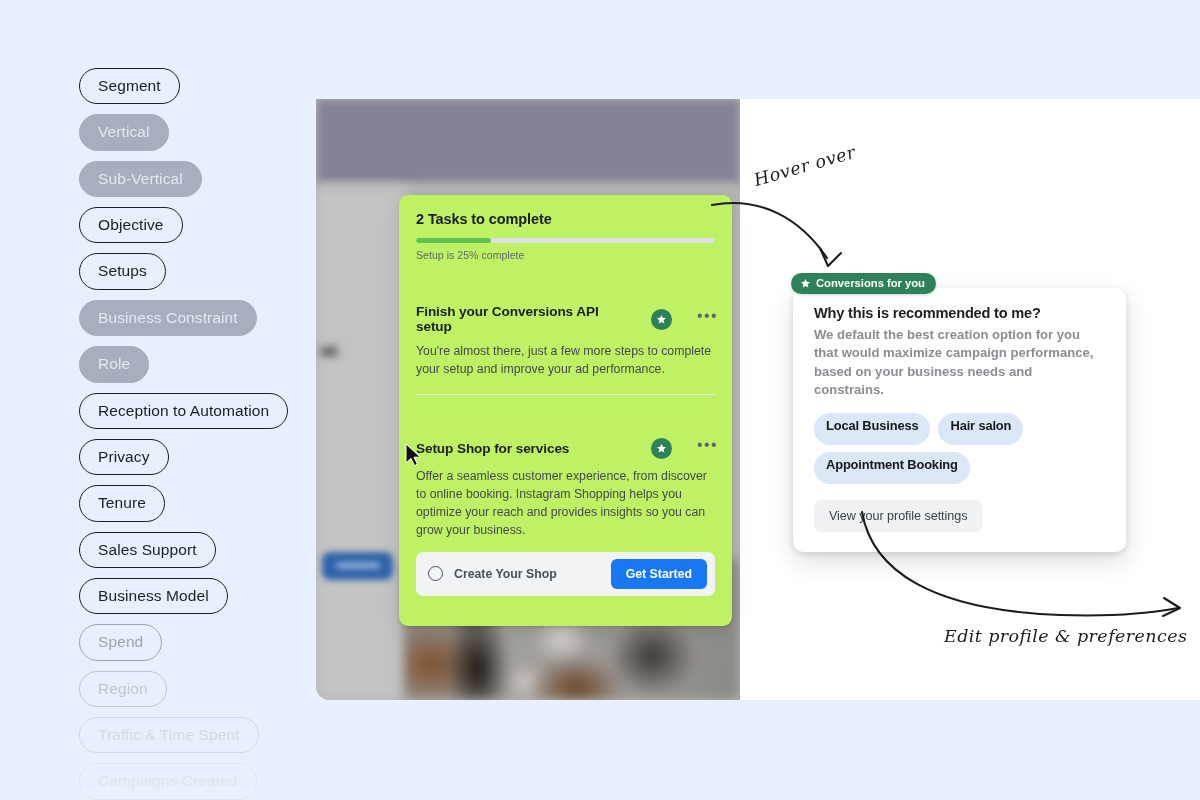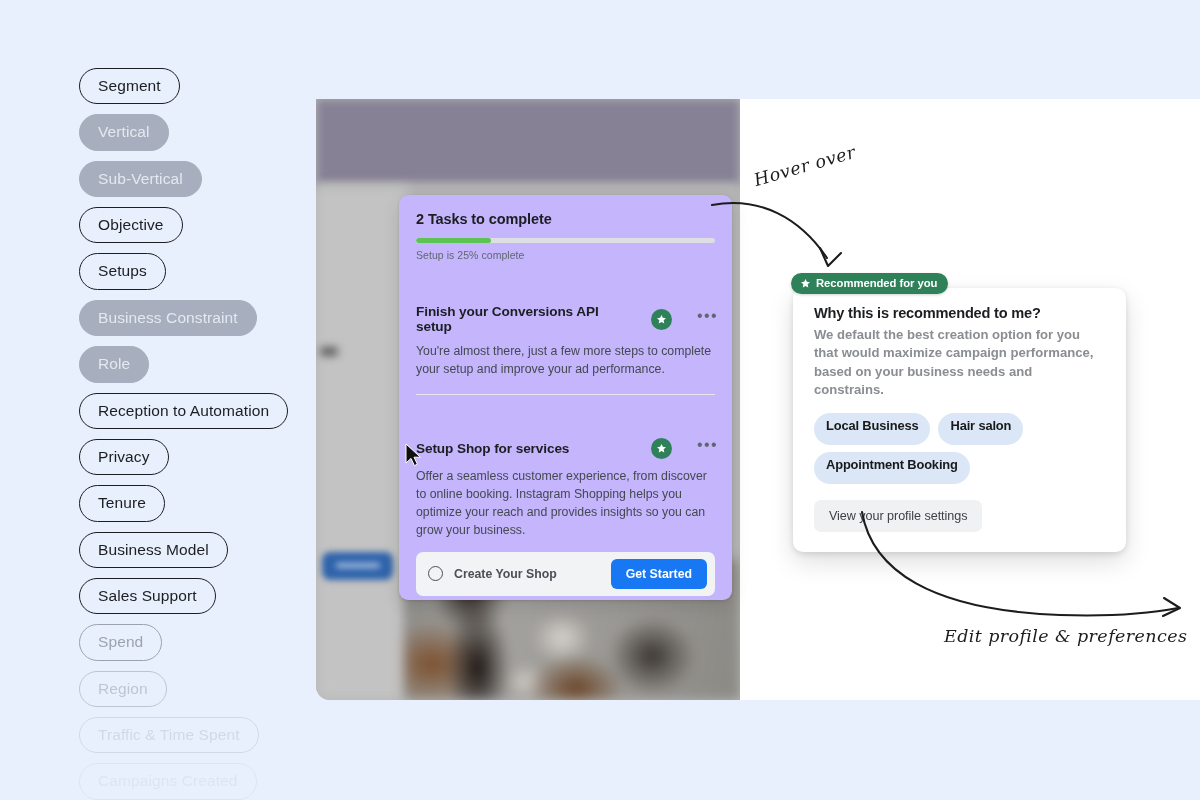--- a/index.html
+++ b/index.html
@@ -113,24 +113,24 @@
       linear-gradient(100deg, #8e8c88 0%, #a3a19d 32%, #9c9a96 58%, #8b8984 100%);
     filter: blur(6px);
   }
 
   
   #tasks-card {
     position: absolute;
     left: 399px;
     top: 195px;
     width: 333px;
-    background: #c4b5fd;
+    background: #bef264;
     border-radius: 9px;
     box-shadow: 0 1px 3px rgba(0,0,0,.13), 0 6px 18px rgba(0,0,0,.11);
-    padding: 16px 17px 4px;
+    padding: 16px 17px 30px;
     z-index: 6;
   }
   #tasks-card-title {
     font-size: 14.5px; font-weight: 700; color: #1c1e21; letter-spacing: -.1px;
   }
   #progress-track {
     margin-top: 11px; height: 5px; border-radius: 3px; background: #dddfe2;
     overflow: hidden;
   }
   #progress-fill { height: 100%; border-radius: 3px; background: #5cc452; }
@@ -246,22 +246,22 @@
     <div class="pill outline">Segment</div>
     <div class="pill solid">Vertical</div>
     <div class="pill solid">Sub-Vertical</div>
     <div class="pill outline">Objective</div>
     <div class="pill outline">Setups</div>
     <div class="pill solid">Business Constraint</div>
     <div class="pill solid">Role</div>
     <div class="pill outline">Reception to Automation</div>
     <div class="pill outline">Privacy</div>
     <div class="pill outline">Tenure</div>
+    <div class="pill outline">Sales Support</div>
     <div class="pill outline">Business Model</div>
-    <div class="pill outline">Sales Support</div>
     <div class="pill outline fade1">Spend</div>
     <div class="pill outline fade2">Region</div>
     <div class="pill outline fade3">Traffic &amp; Time Spent</div>
     <div class="pill outline fade4">Campaigns Created</div>
   </div>
 
 <div id="app-window">
   <div id="app-chrome-bar"></div>
   <div id="app-body-bg"></div>
   <div id="app-left-rail"></div>
@@ -316,21 +316,21 @@
 </div>
 
 <svg id="mouse-cursor" width="17" height="25" viewBox="0 0 17 25">
   <path d="M1 1 L1 20 L6 15.4 L9.4 22.6 L12.4 21.2 L9 14.2 L15.4 14.2 Z" fill="#111111" stroke="#ffffff" stroke-width="1"></path>
 </svg>
 
 <div id="recommend-badge">
   <svg width="11" height="11" viewBox="0 0 24 24" fill="#ffffff">
     <path d="M12 2l2.9 6.3 6.9.8-5.1 4.7 1.4 6.8L12 17.2 5.9 20.6l1.4-6.8L2.2 9.1l6.9-.8z"></path>
   </svg>
-  <span>Recommended for you</span>
+  <span>Conversions for you</span>
 </div>
 
 <div id="recommend-popover">
   <div id="popover-title">Why this is recommended to me?</div>
   <div id="popover-body">We default the best creation option for you that would maximize campaign performance, based on your business needs and constrains.</div>
   <div id="popover-tags">
       <span class="tag-chip">Local Business</span>
       <span class="tag-chip">Hair salon</span>
       <span class="tag-chip">Appointment Booking</span>
     </div>

